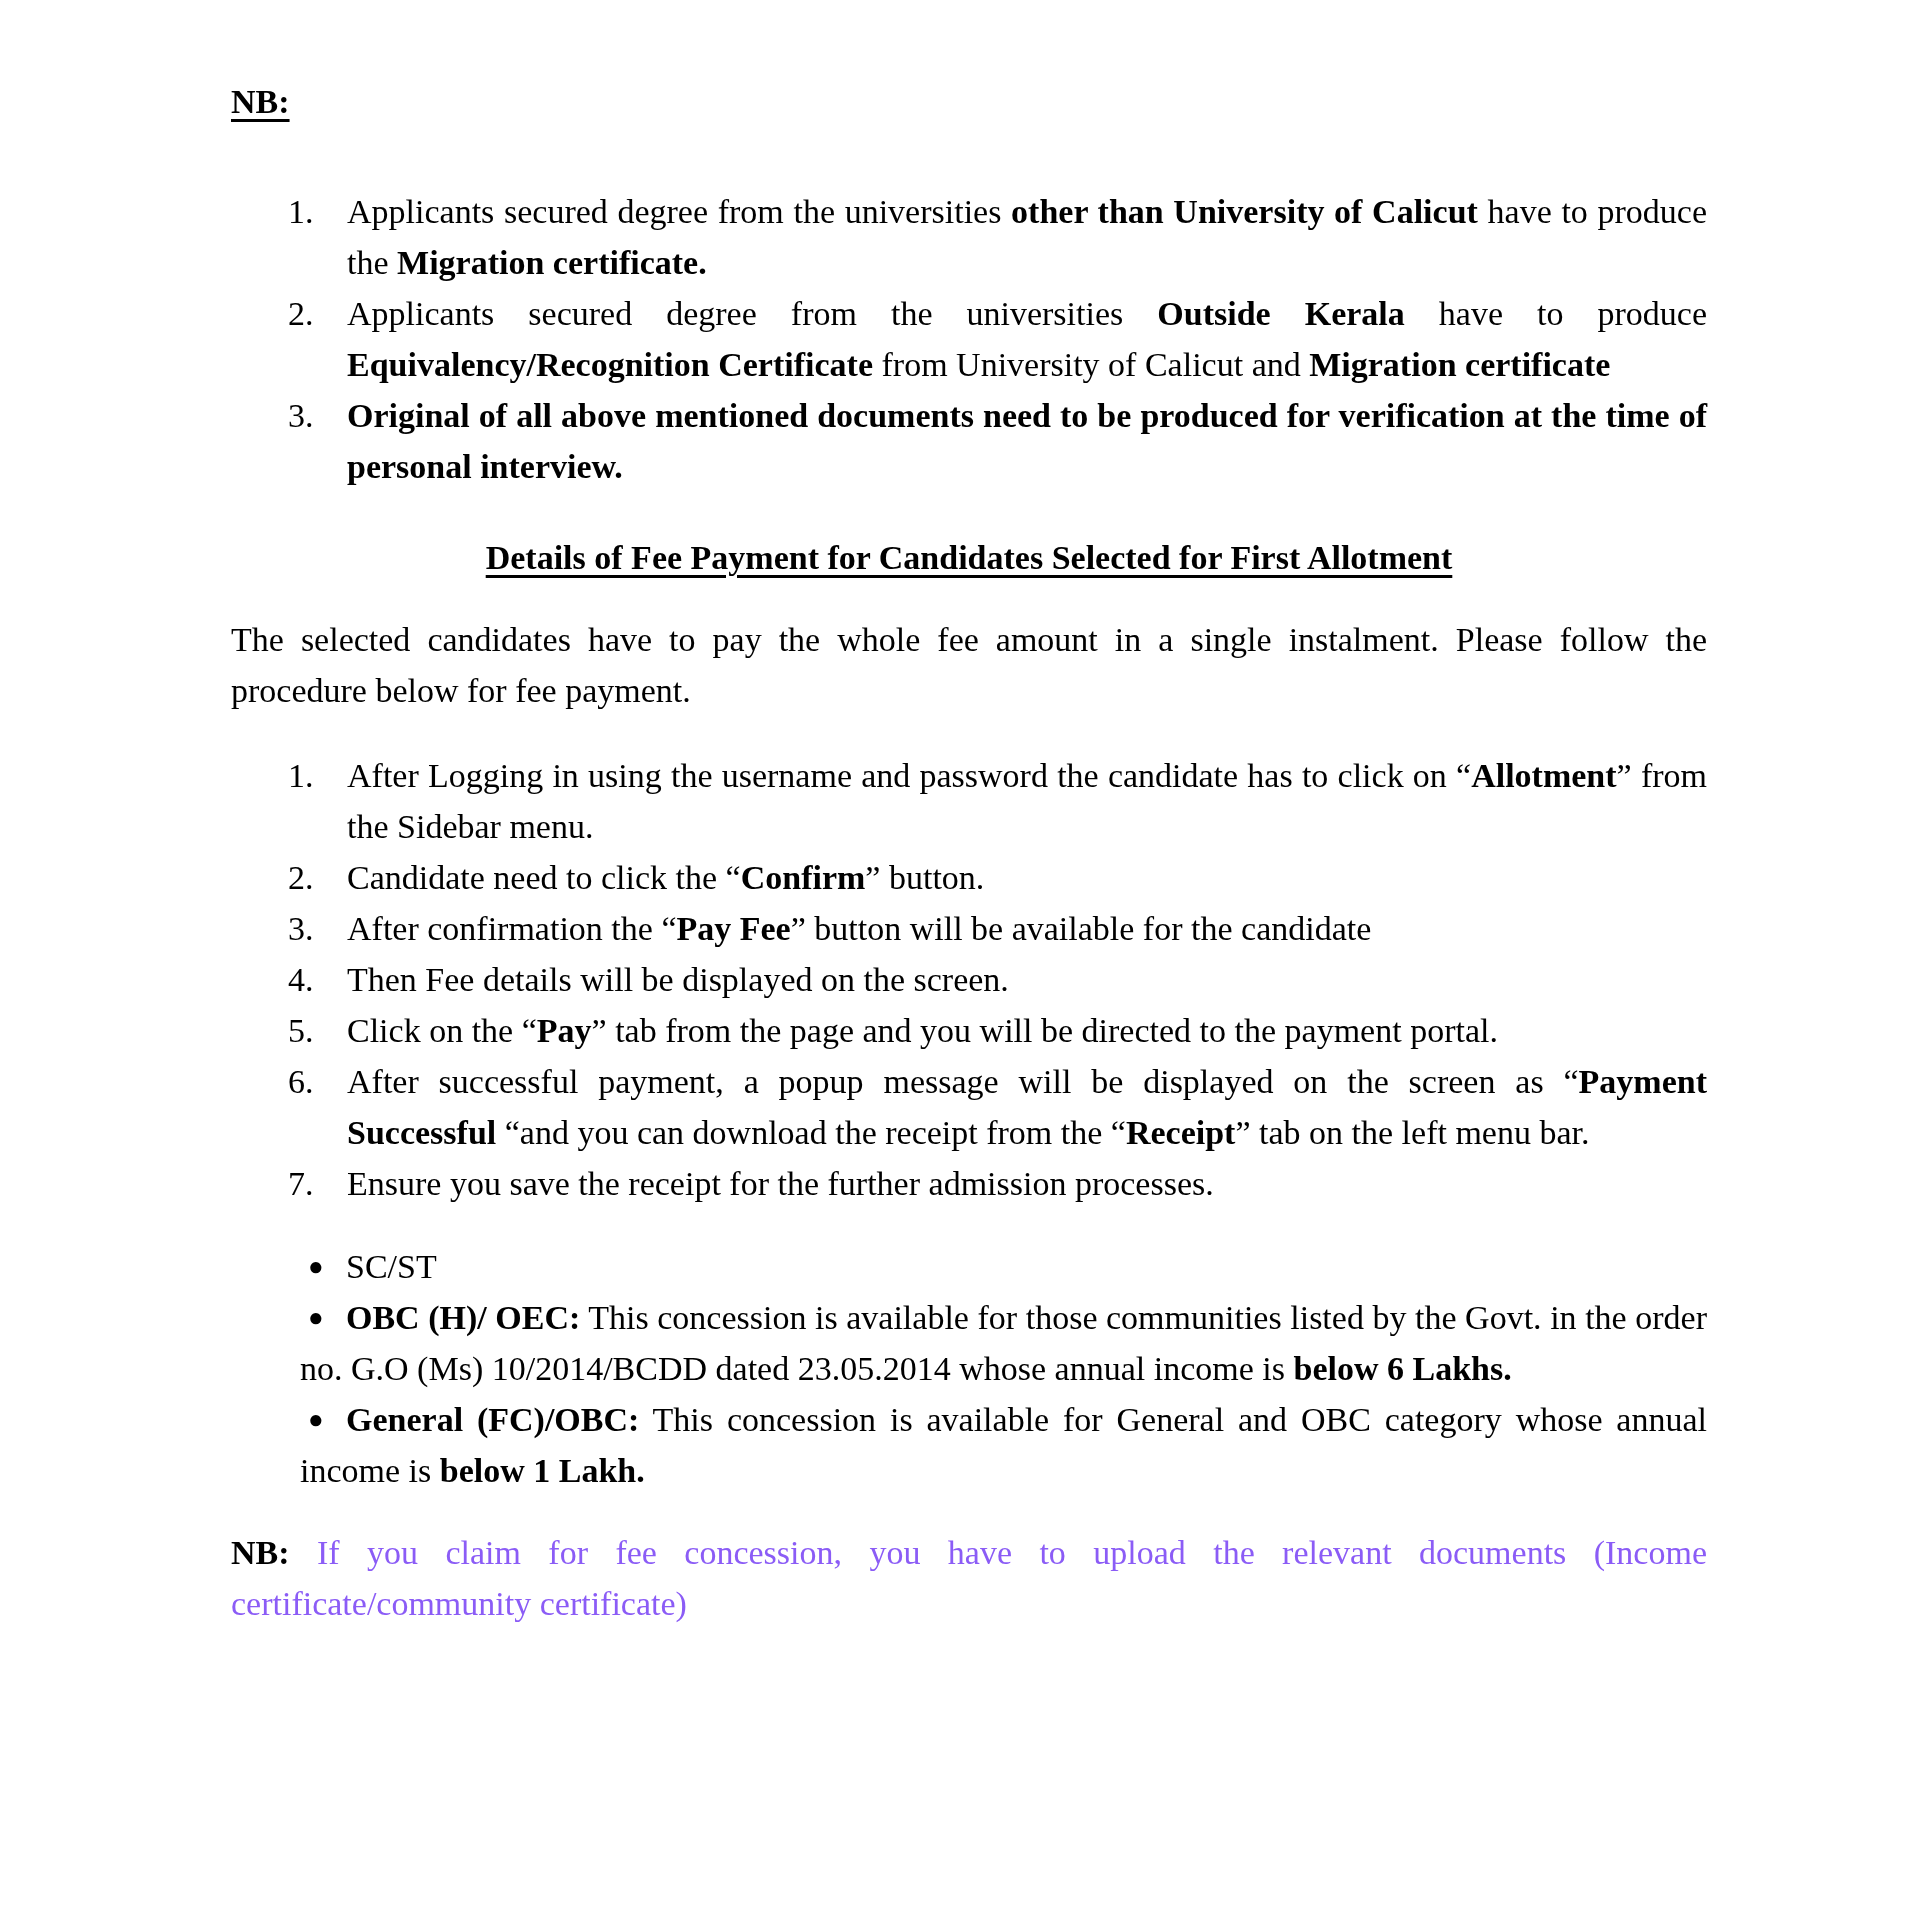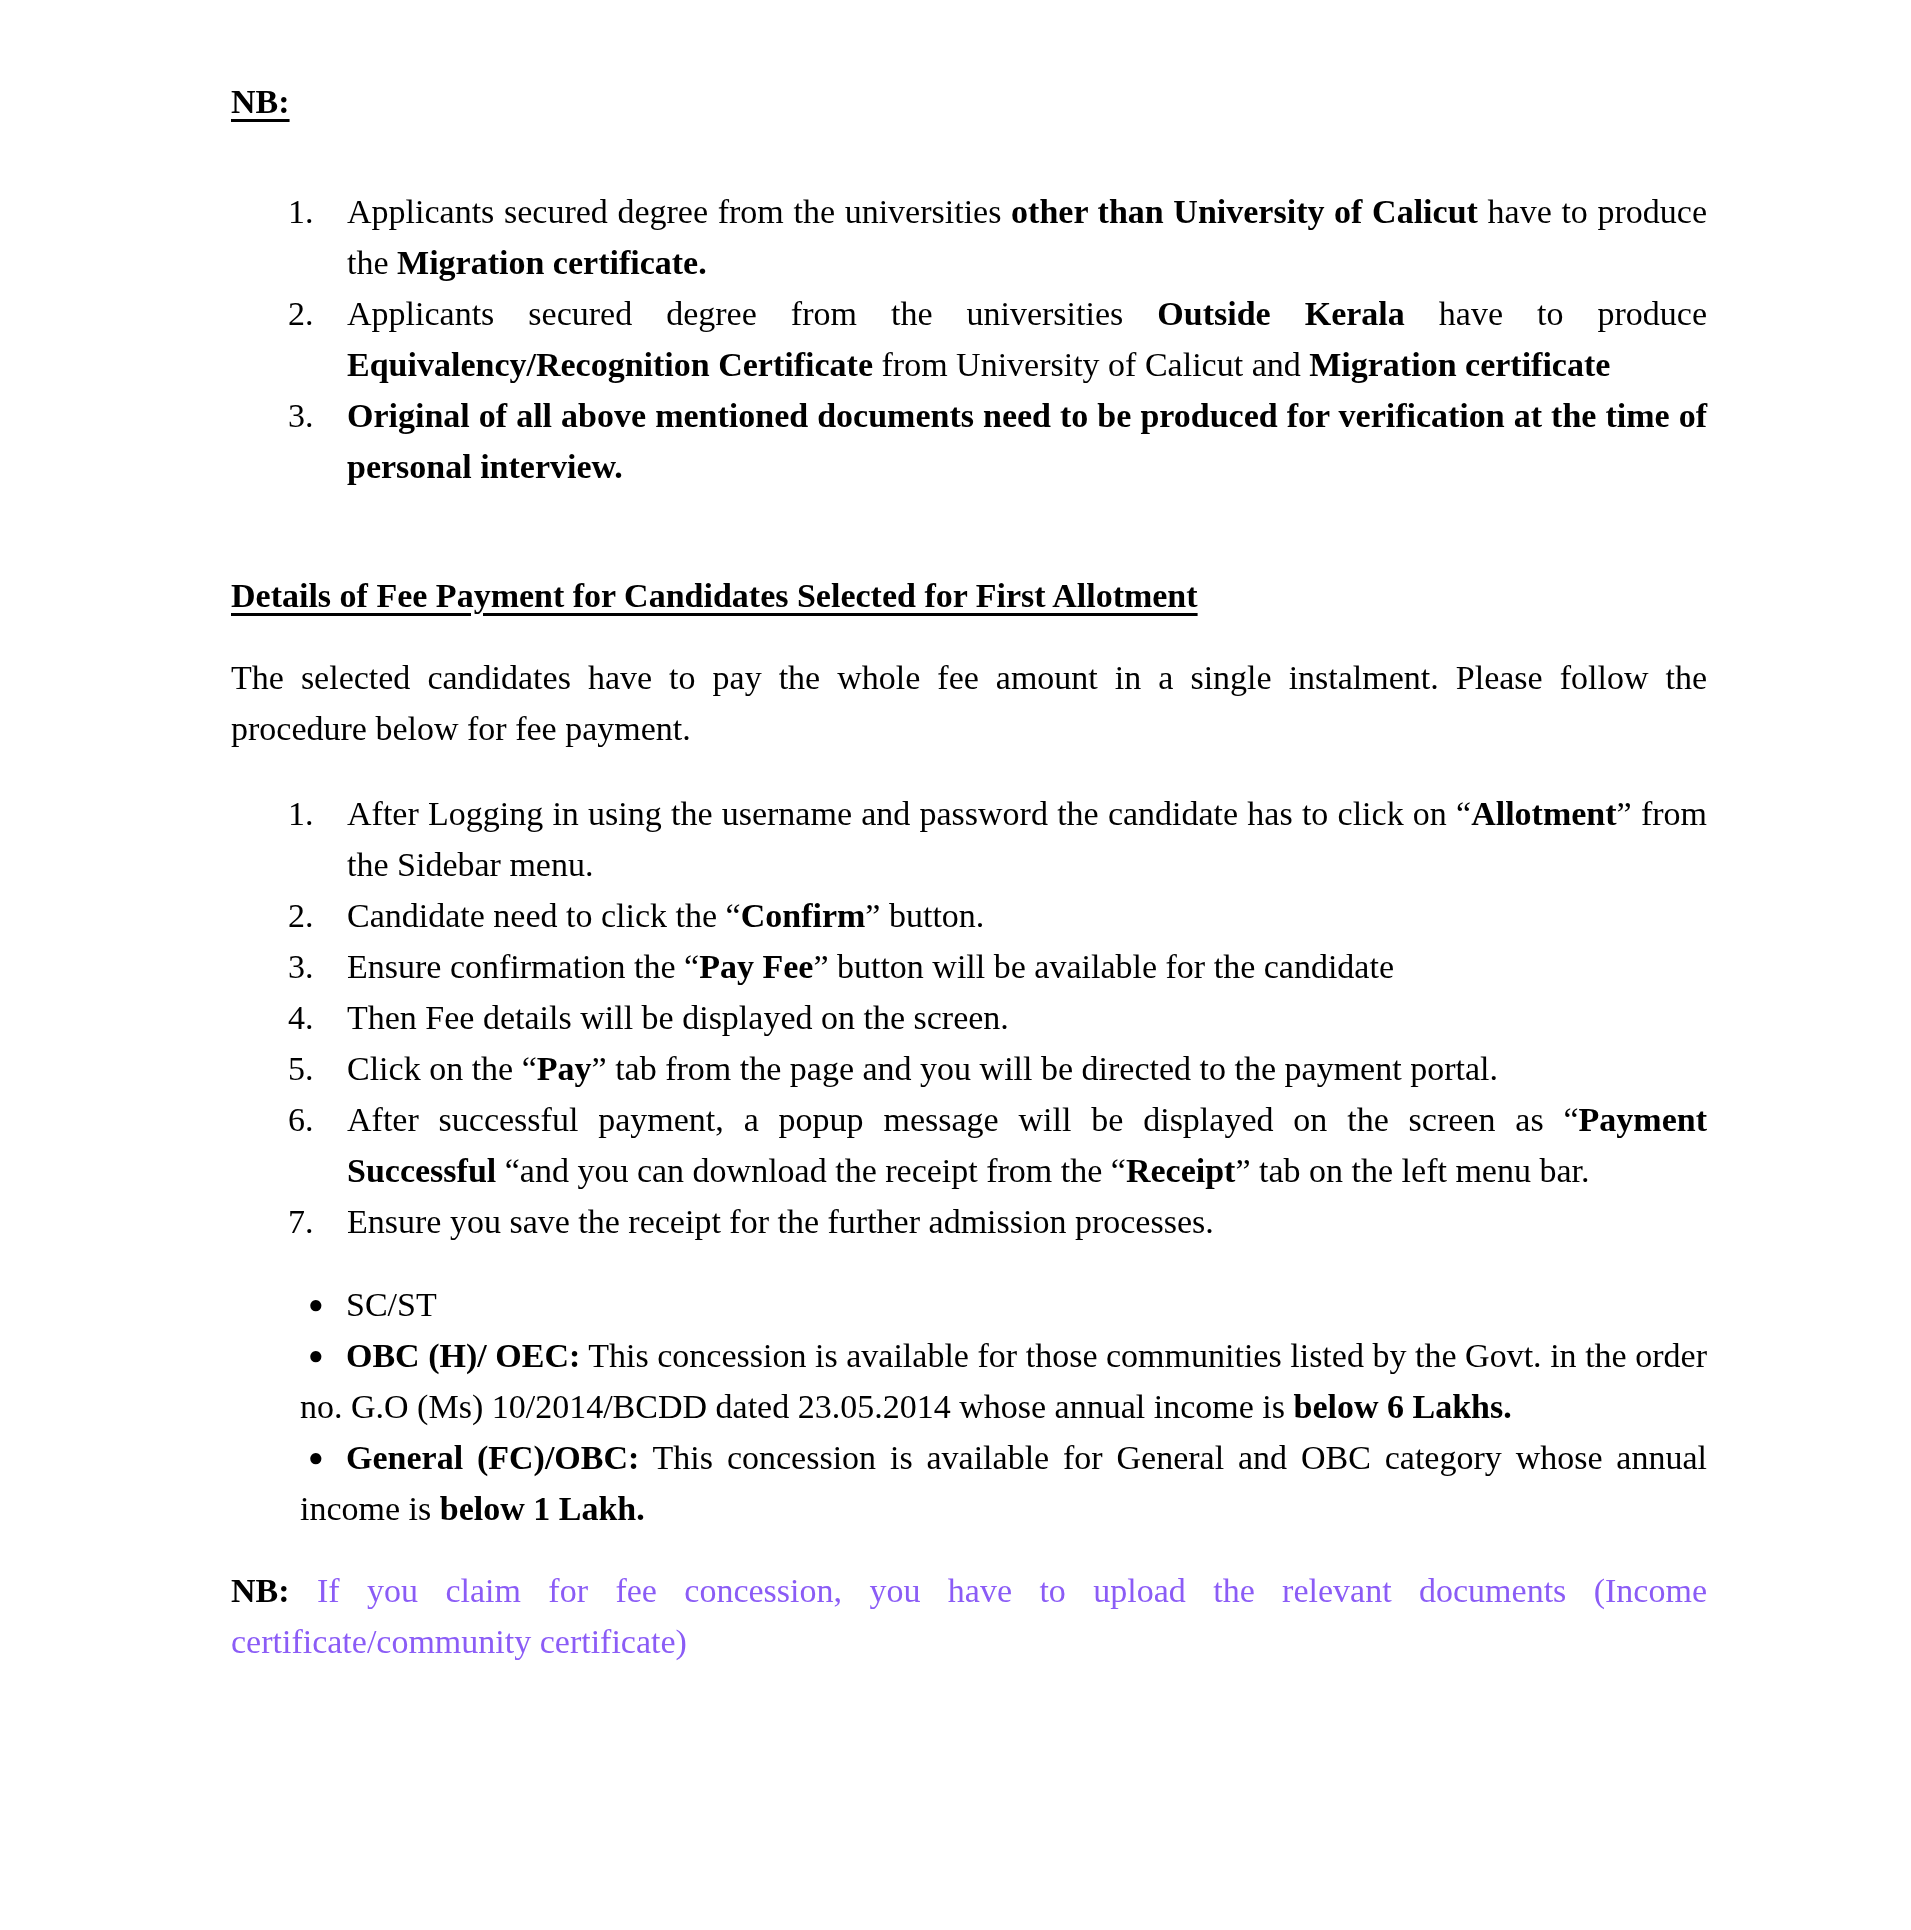--- a/index.html
+++ b/index.html
@@ -4,21 +4,21 @@
 <style>
   html, body { margin:0; padding:0; background:#ffffff; }
   body { width:1912px; height:1930px; position:relative; overflow:hidden;
          font-family:"Liberation Serif", "DejaVu Serif", serif; color:#000; }
   .page { position:absolute; left:231px; top:76px; width:1476px; font-size:34px; line-height:51px; }
   .nb-head { font-weight:bold; text-decoration:underline; text-decoration-thickness:3.1px; text-underline-offset:6.2px; margin:0; height:51px; }
   ol, ul { margin:0; padding:0; list-style:none; }
   .ol1 { margin-top:59px; }
   .li { position:relative; padding-left:116px; text-align:justify; }
   .li .num { position:absolute; left:57px; top:0; }
-  .section-title { text-align:left; font-weight:bold; text-decoration:underline; text-decoration-thickness:3.1px; text-underline-offset:6.2px; margin-top:78px; height:51px; }
+  .section-title { text-align:center; font-weight:bold; text-decoration:underline; text-decoration-thickness:3.1px; text-underline-offset:6.2px; margin-top:40px; height:51px; }
   .intro { margin-top:31px; text-align:justify; }
   .ol2 { margin-top:34px; }
   .cat-title { margin-top:32px; font-weight:bold; text-decoration:underline; text-decoration-thickness:3.1px; text-underline-offset:6.2px; height:51px; }
   .ul1 { margin-top:32px; }
   .bullet-row { position:relative; }
   .bullet-row .bdot { position:absolute; left:77px; font-size:26px; }
   .bullet-row .cont { padding-left:69px; display:block; text-align:justify; }
   .final-nb { margin-top:31px; text-align:justify; }
   .red { color:#8b5cf6; }
   b { font-weight:bold; }
@@ -35,21 +35,21 @@
       <li class="li"><span class="num">3.</span><b>Original of all above mentioned documents need to be produced for verification at the time of personal interview.</b></li>
     </ol>
 
   <div class="section-title">Details of Fee Payment for Candidates Selected for First Allotment</div>
 
   <p class="intro" style="margin-bottom:0">The selected candidates have to pay the whole fee amount in a single instalment. Please follow the procedure below for fee payment.</p>
 
   <ol class="ol2" id="steps-list">
       <li class="li"><span class="num">1.</span><span>After Logging in using the username and password the candidate has to click on “</span><b>Allotment</b><span>” from the Sidebar menu.</span></li>
       <li class="li"><span class="num">2.</span><span>Candidate need to click the “</span><b>Confirm</b><span>” button.</span></li>
-      <li class="li"><span class="num">3.</span><span>Ensure confirmation the “</span><b>Pay Fee</b><span>” button will be available for the candidate</span></li>
+      <li class="li"><span class="num">3.</span><span>After confirmation the “</span><b>Pay Fee</b><span>” button will be available for the candidate</span></li>
       <li class="li"><span class="num">4.</span><span>Then Fee details will be displayed on the screen.</span></li>
       <li class="li"><span class="num">5.</span><span>Click on the “</span><b>Pay</b><span>” tab from the page and you will be directed to the payment portal.</span></li>
       <li class="li"><span class="num">6.</span><span>After successful payment, a popup message will be displayed on the screen as “</span><b>Payment Successful</b><span> “and you can download the receipt from the “</span><b>Receipt</b><span>” tab on the left menu bar.</span></li>
       <li class="li"><span class="num">7.</span><span>Ensure you save the receipt for the further admission processes.</span></li>
     </ol>
 
 
   <ul class="ul1" id="concession-list">
       <li class="bullet-row">
         <span class="bdot">●</span>

